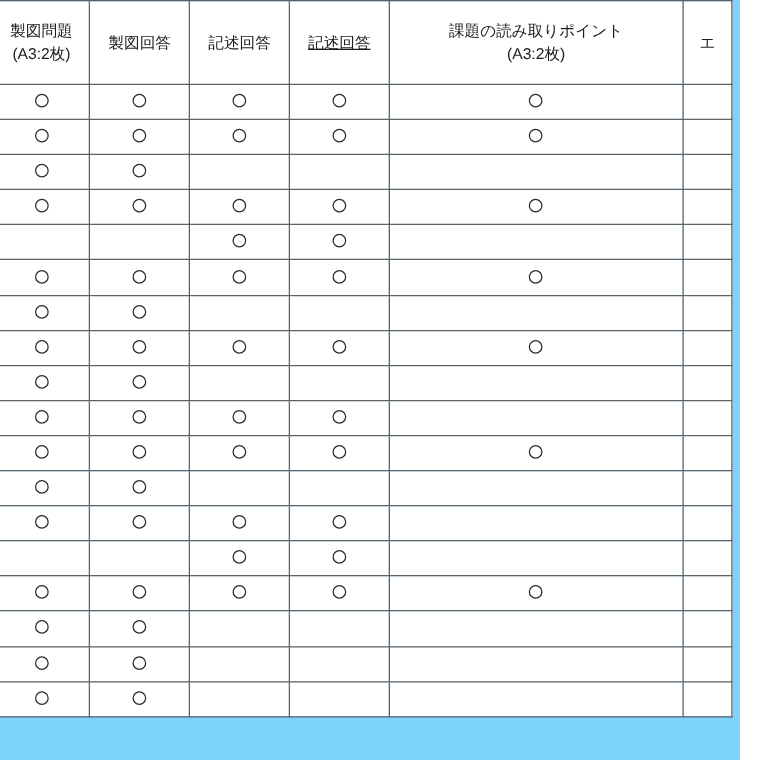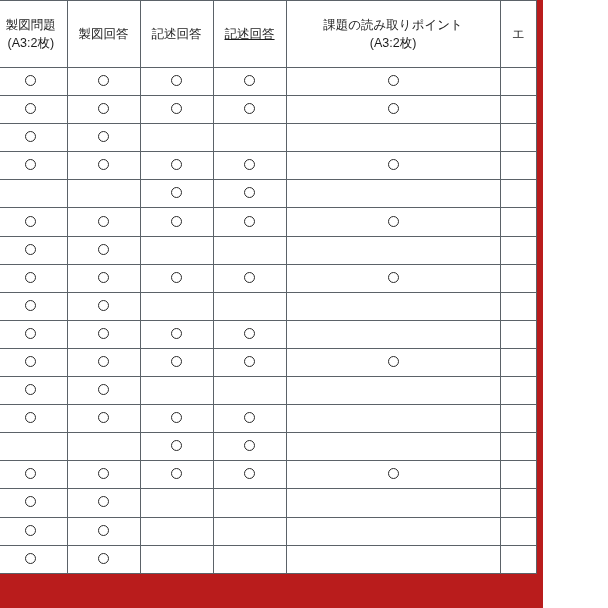--- a/index.html
+++ b/index.html
@@ -8,23 +8,23 @@
     background: #ffffff;
   }
   body {
     width: 608px;
     height: 608px;
     overflow: hidden;
     font-family: "Liberation Sans", sans-serif;
   }
   .sheet {
     position: relative;
-    width: 543px;
+    width: 592px;
     height: 608px;
-    background: #b91c1c;
+    background: #7dd3fc;
   }
   table.grid {
     border-collapse: collapse;
     table-layout: fixed;
     position: absolute;
     left: -6px;
     top: 0px;
     border-spacing: 0;
   }
   table.grid td, table.grid th {

